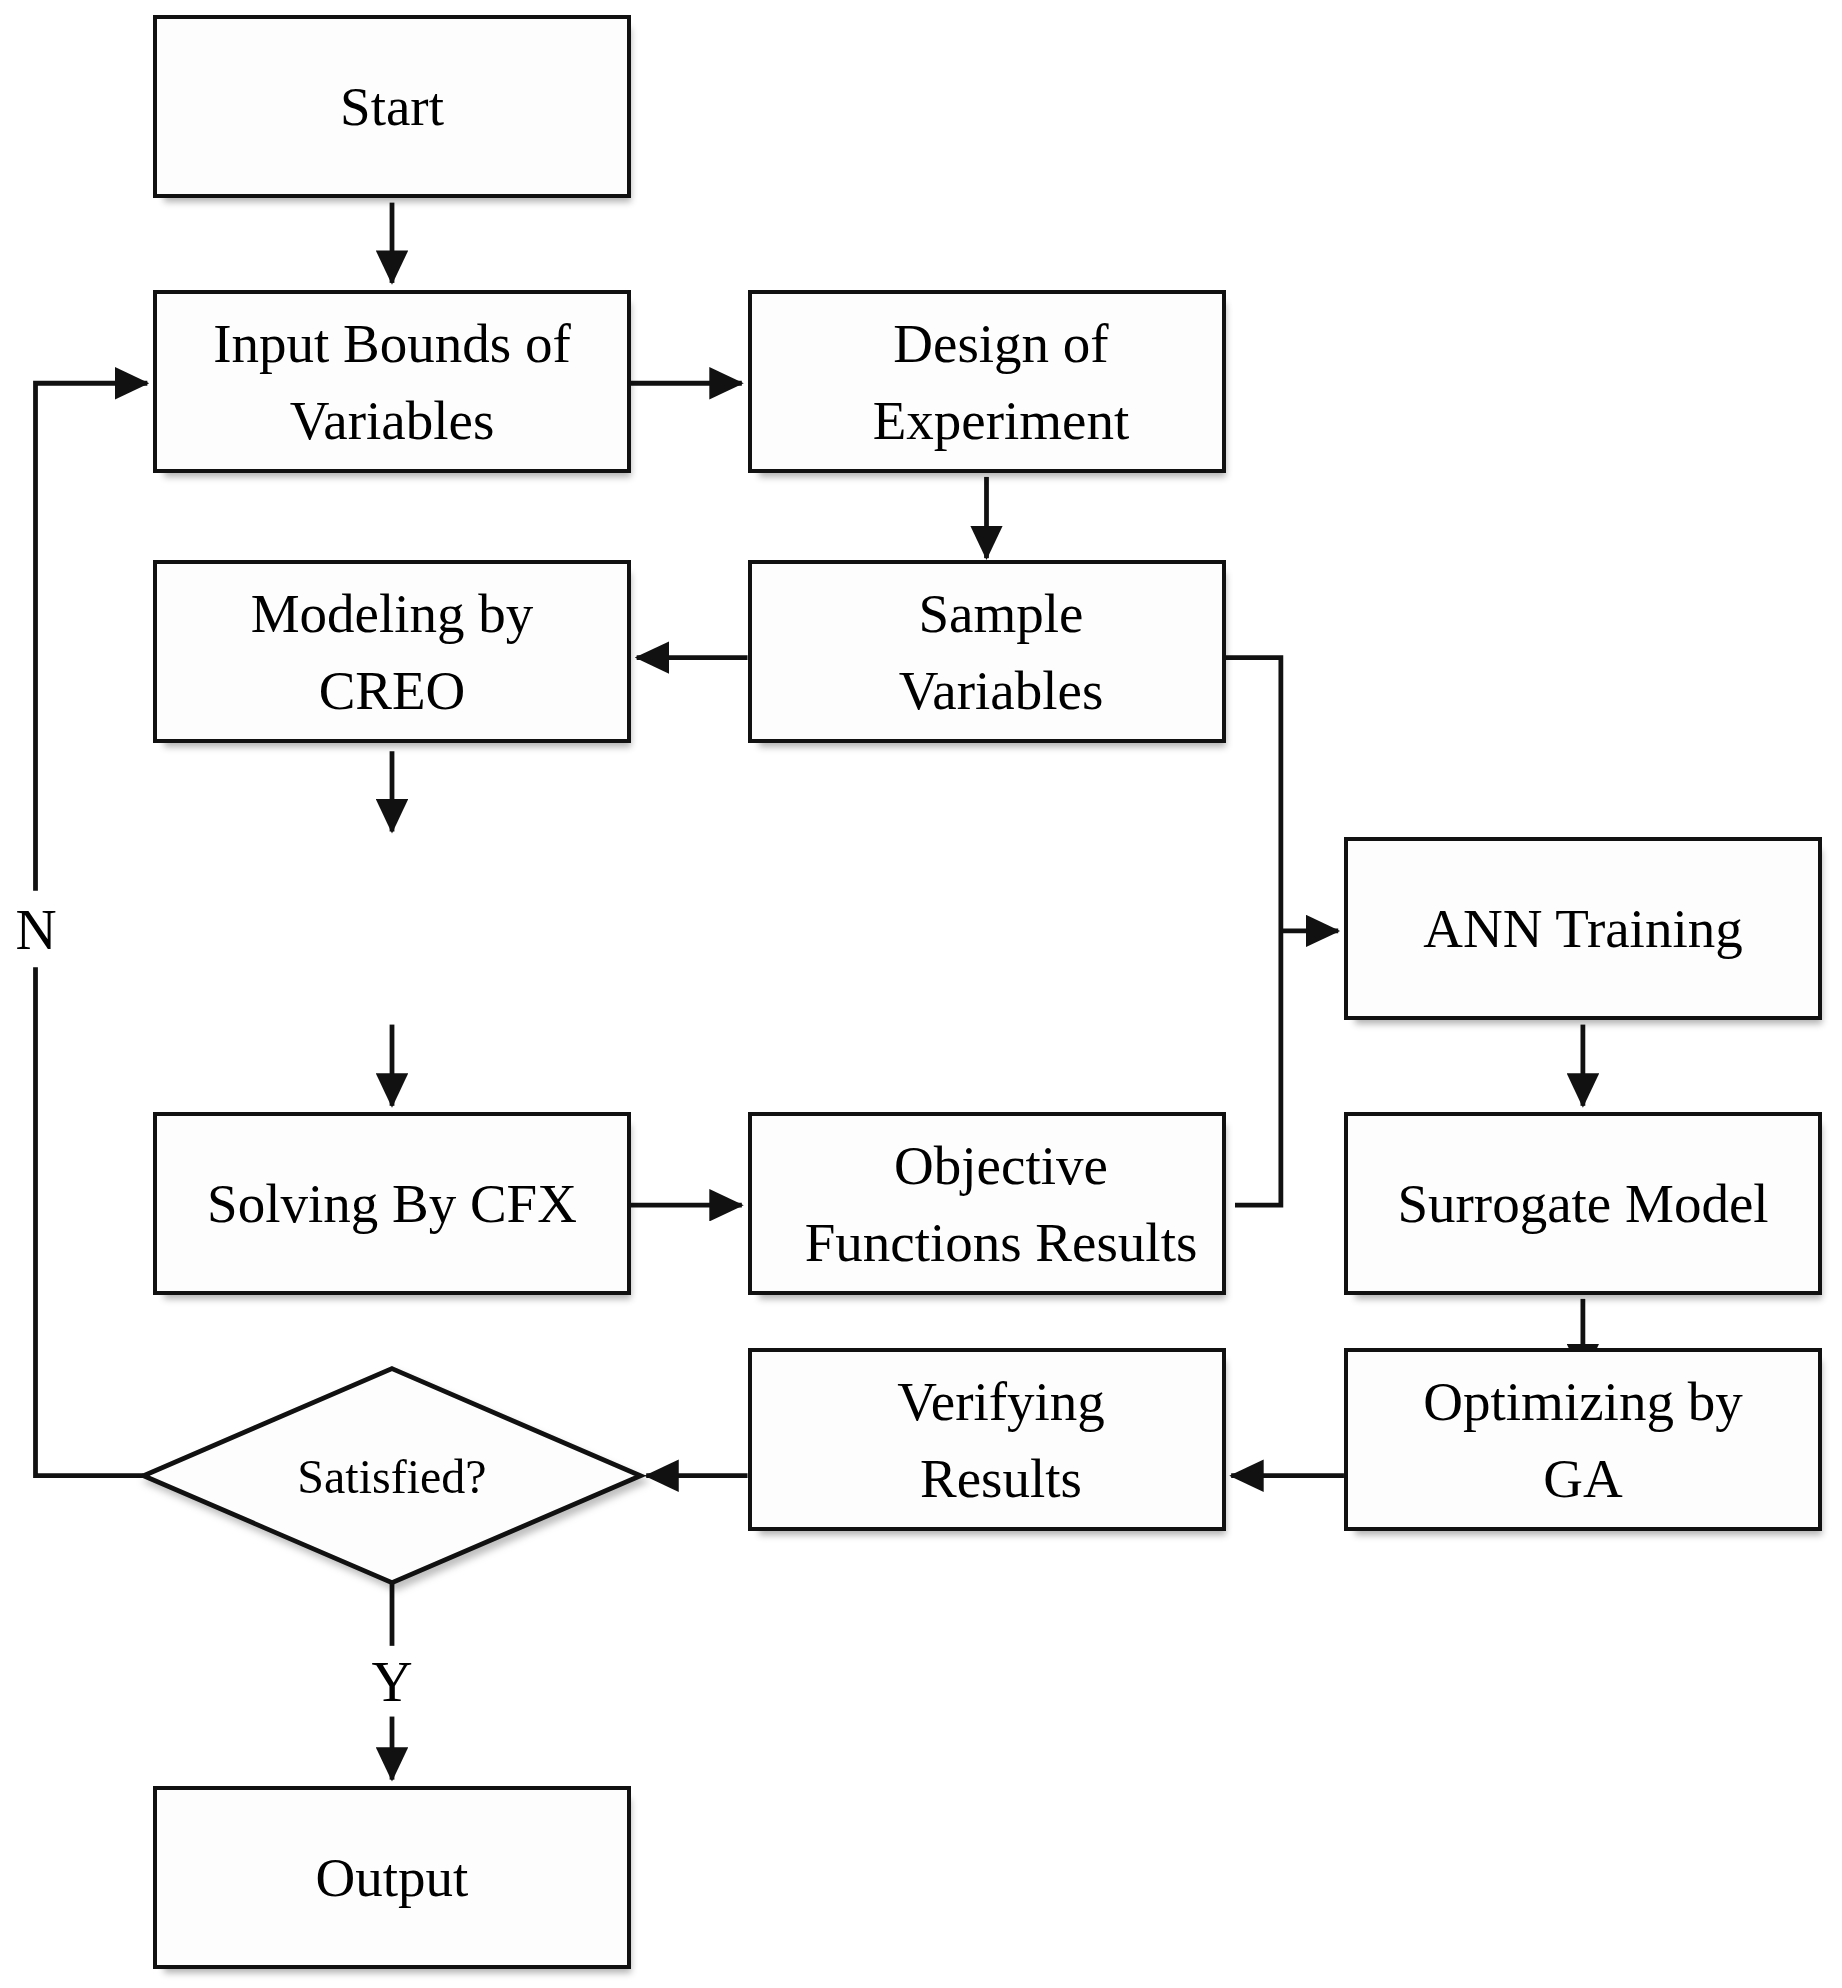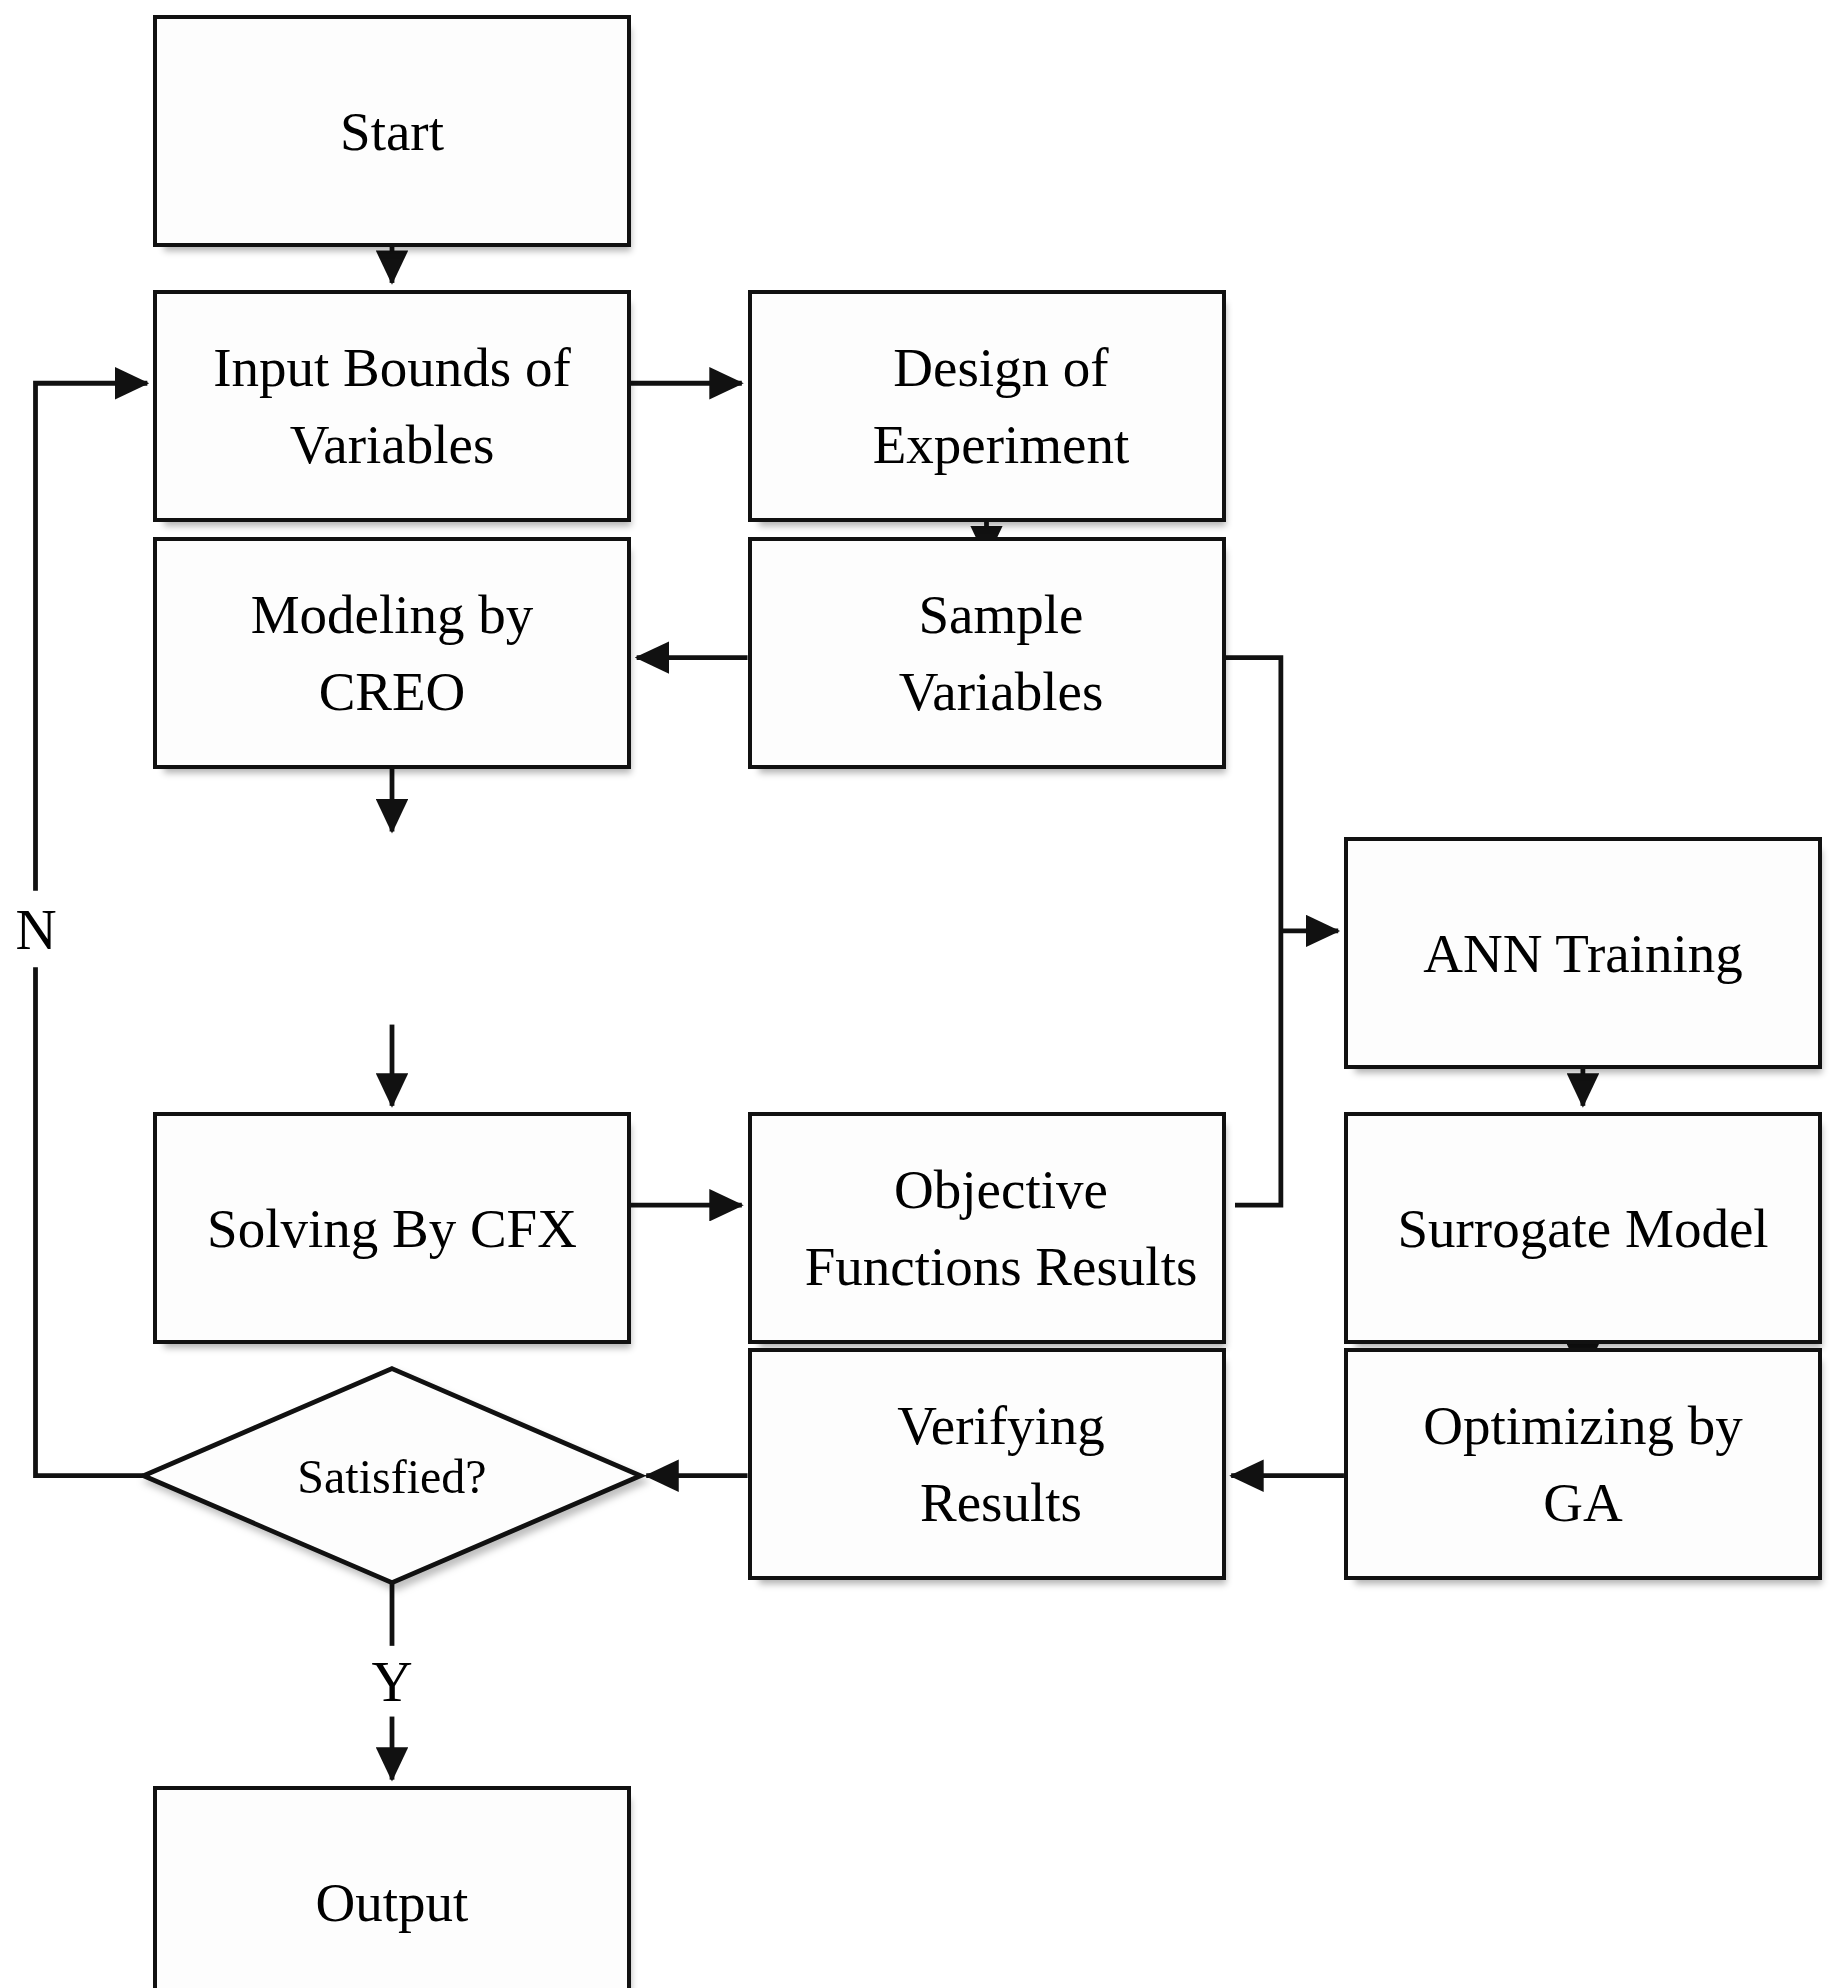--- a/index.html
+++ b/index.html
@@ -19,42 +19,42 @@
   #edges-svg {
     position: absolute;
     left: 0; top: 0;
     width: 1843px;
     height: 1988px;
   }
   .node {
     position: absolute;
     box-sizing: border-box;
     width: 478px;
-    height: 232px;
+    height: 183px;
     border: 4.8px solid #111111;
     background: #fdfdfd;
     display: flex;
     align-items: center;
     justify-content: center;
     text-align: center;
     box-shadow: 5.7px 8.6px 6.7px -4.8px rgba(0,0,0,0.30);
   }
   .node-label {
     font-size: 55px;
     line-height: 1.4;
     white-space: pre-line;
     color: #000000;
   }
   
   .c1 { left: 153px; }
   .c2 { left: 748px; padding-left: 28px; }
   .c3 { left: 1344px; }
   .r1 { top: 15.3px; }
   .r2 { top: 290px; }
-  .r3 { top: 537px; }
+  .r3 { top: 560px; }
   .r4 { top: 837px; }
   .r5 { top: 1112px; }
   .r6 { top: 1348px; }
   .r7 { top: 1786px; text-align: center; }
 
   .diamond-label {
     position: absolute;
     left: 392px;
     top: 1476px;
     width: 421px;

